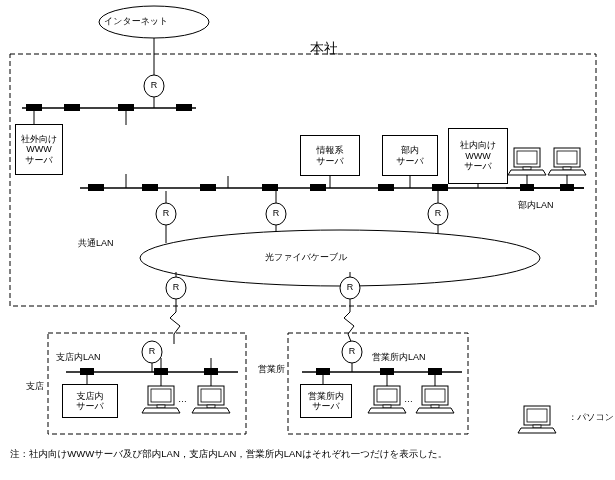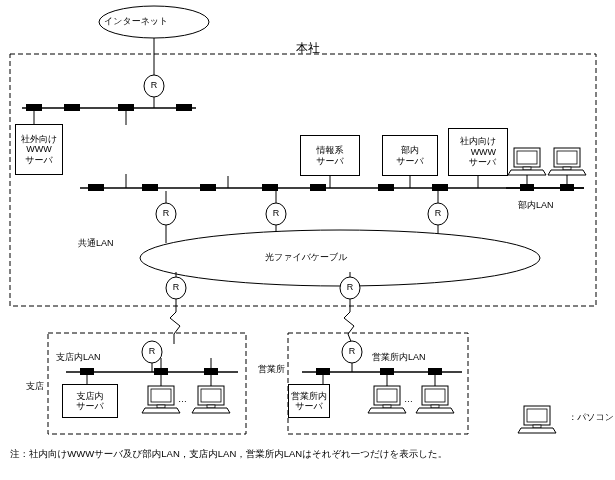--- a/index.html
+++ b/index.html
@@ -55,22 +55,22 @@
   }
   .note {
     position: absolute;
     font-size: 9.5px;
     line-height: 12px;
     text-align: left;
     white-space: nowrap;
   }
   .title-lbl {
     position: absolute;
-    font-size: 12px;
-    text-align: center;
+    font-size: 14px;
+    text-align: right;
   }
 </style>
 </head>
 <body>
 
 <div id="stage">
 
   <svg id="svg-layer" viewBox="0 0 615 480">
     <defs>
       <g id="pc-icon">
@@ -218,26 +218,26 @@
   <div class="router-lbl" style="left:143px; top:347px;">R</div>
   <div class="router-lbl" style="left:343px; top:347px;">R</div>
 
   <div class="box-lbl" style="left:15px; top:124px; width:48px; height:51px;">社外向け
 WWW
 サーバ</div>
   <div class="box-lbl" style="left:300px; top:135px; width:60px; height:41px;">情報系
 サーバ</div>
   <div class="box-lbl" style="left:382px; top:135px; width:56px; height:41px;">部内
 サーバ</div>
-  <div class="box-lbl" style="left:448px; top:128px; width:60px; height:48px;text-align:right;">社内向け
+  <div class="box-lbl" style="left:448px; top:128px; width:60px; height:56px;">社内向け
 WWW
 サーバ</div>
   <div class="box-lbl" style="left:62px; top:384px; width:56px; height:34px;">支店内
 サーバ</div>
-  <div class="box-lbl" style="left:288px; top:384px; width:42px; height:34px;">営業所内
+  <div class="box-lbl" style="left:300px; top:384px; width:52px; height:34px;">営業所内
 サーバ</div>
 
   <div class="lbl" style="left:78px; top:238px; width:60px;">共通LAN</div>
   <div class="lbl" style="left:518px; top:200px; width:60px;">部内LAN</div>
   <div class="lbl" style="left:265px; top:252px; width:150px;">光ファイバケーブル</div>
   <div class="lbl" style="left:26px; top:381px; width:26px;">支店</div>
   <div class="lbl" style="left:56px; top:352px; width:70px;">支店内LAN</div>
   <div class="lbl" style="left:258px; top:364px; width:40px;">営業所</div>
   <div class="lbl" style="left:372px; top:352px; width:80px;">営業所内LAN</div>
 

